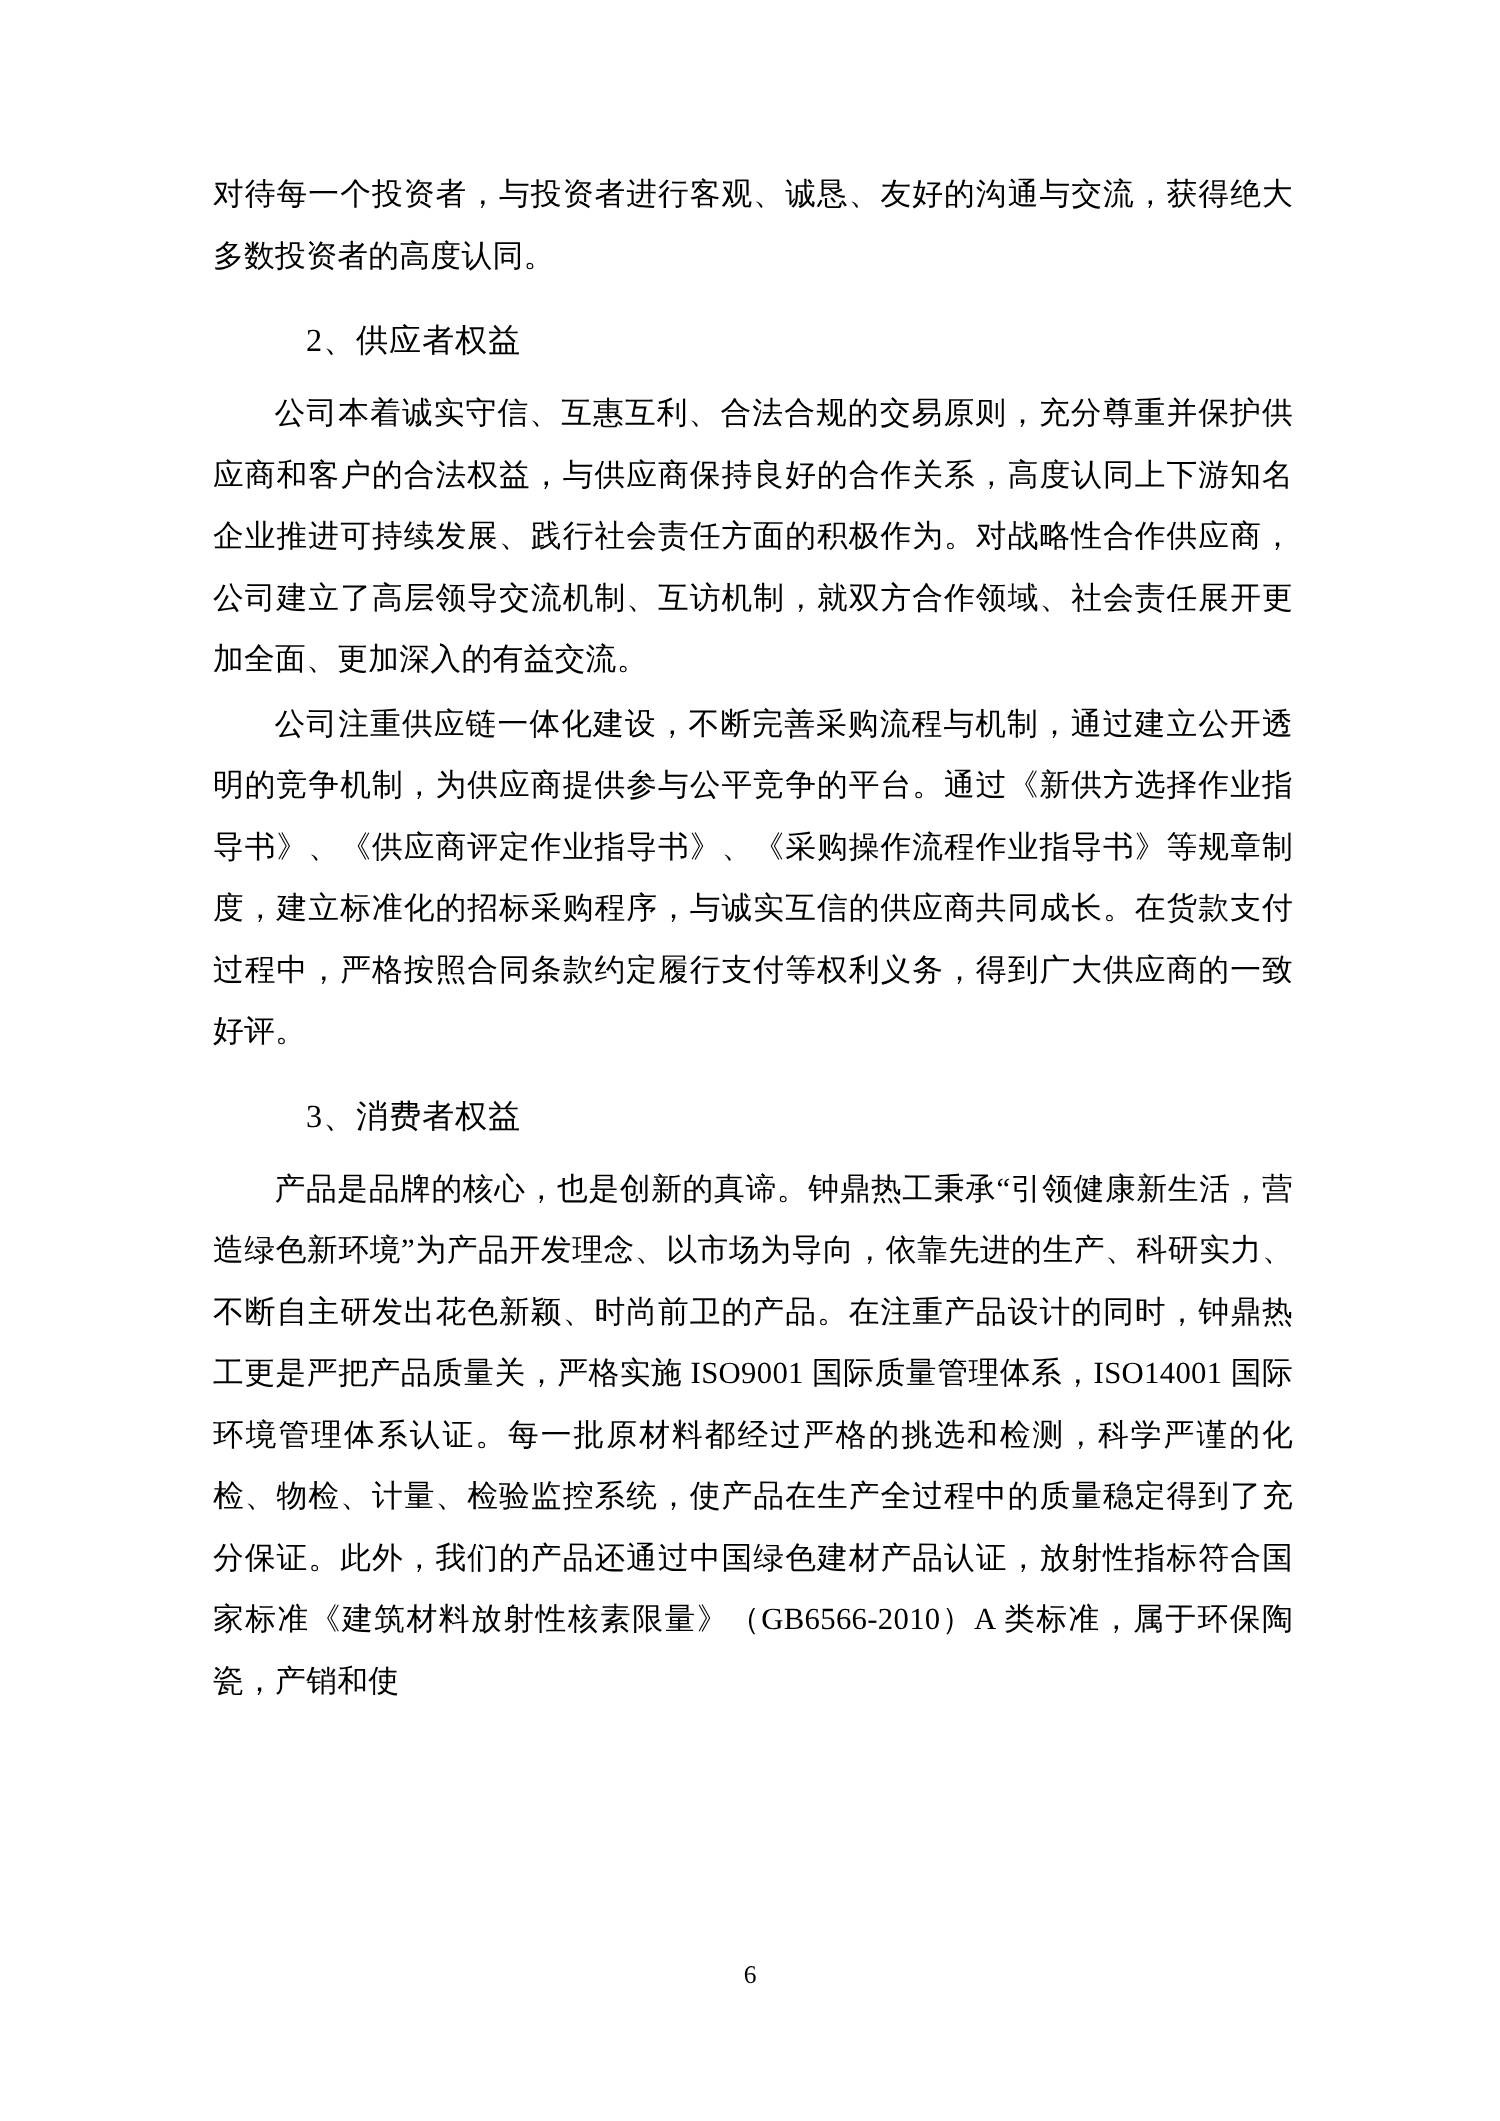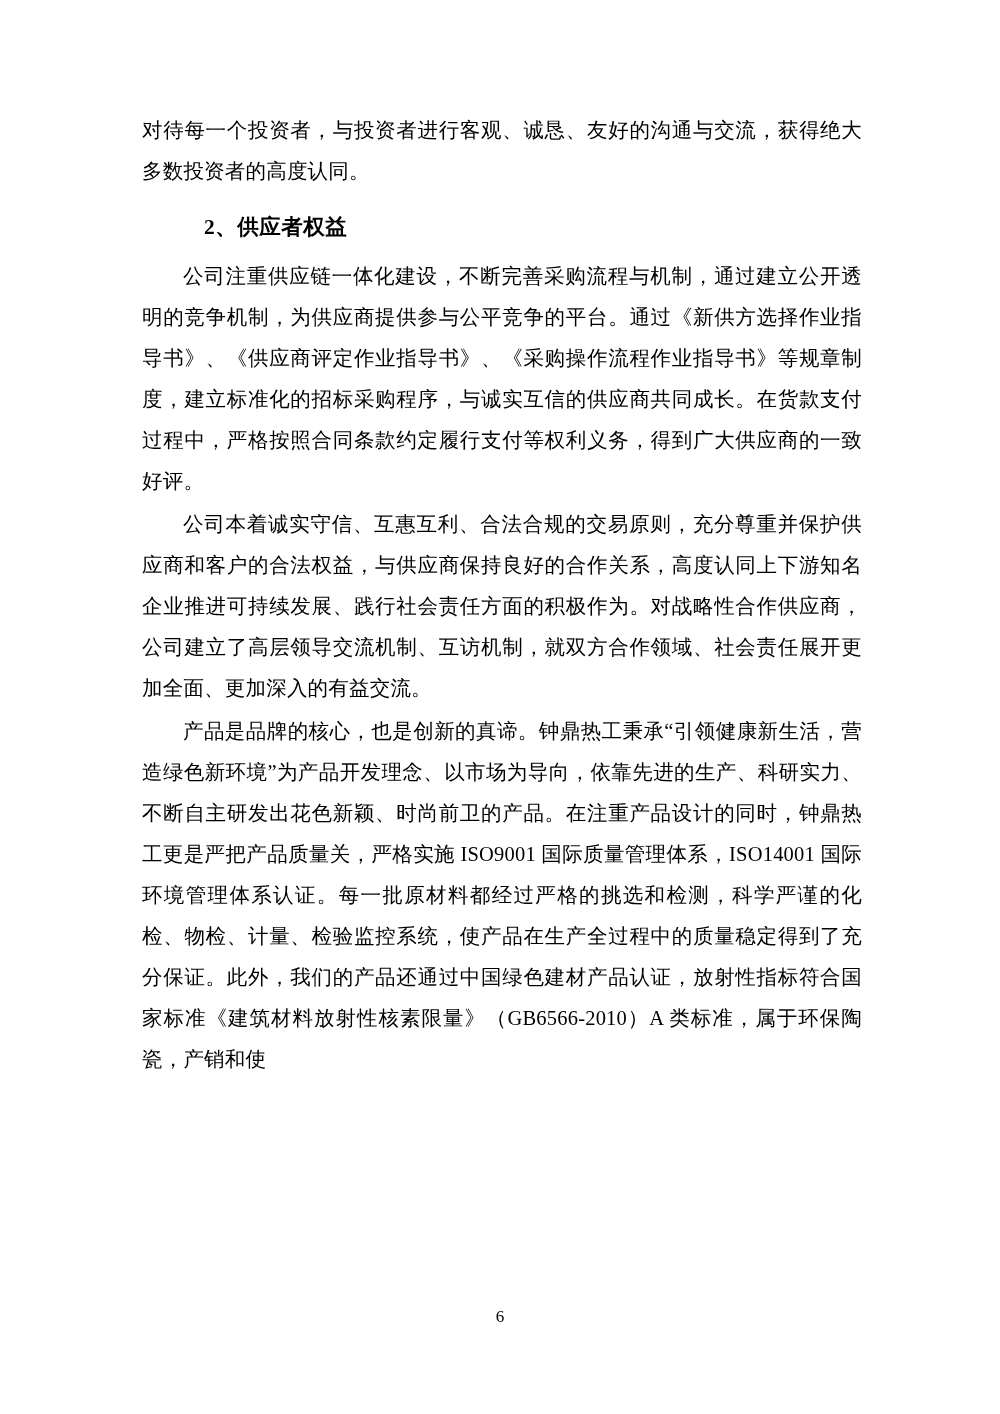--- a/index.html
+++ b/index.html
@@ -35,21 +35,21 @@
     text-justify: inter-ideograph;
     letter-spacing: 0.2px;
   }
   p.indent {
     text-indent: 41px;
   }
   h2.heading {
     margin: 16px 0 10px 0;
     font-size: 21.5px;
     line-height: 38px;
-    font-weight: bold;
+    font-weight: normal;
     text-indent: 62px;
     letter-spacing: 0.5px;
   }
   .page-number {
     position: absolute;
     left: 0;
     top: 1307px;
     width: 1000px;
     text-align: center;
     font-size: 17px;
@@ -59,25 +59,26 @@
 </head>
 <body>
 
 <div class="page">
   <div class="doc-body">
 
     <p class="para">对待每一个投资者，与投资者进行客观、诚恳、友好的沟通与交流，获得绝大多数投资者的高度认同。</p>
 
     <h2 class="heading">2、供应者权益</h2>
 
+    <p class="para indent">公司本着诚实守信、互惠互利、合法合规的交易原则，充分尊重并保护供应商和客户的合法权益，与供应商保持良好的合作关系，高度认同上下游知名企业推进可持续发展、践行社会责任方面的积极作为。对战略性合作供应商，公司建立了高层领导交流机制、互访机制，就双方合作领域、社会责任展开更加全面、更加深入的有益交流。</p>
+
     <p class="para indent">公司注重供应链一体化建设，不断完善采购流程与机制，通过建立公开透明的竞争机制，为供应商提供参与公平竞争的平台。通过《新供方选择作业指导书》、《供应商评定作业指导书》、《采购操作流程作业指导书》等规章制度，建立标准化的招标采购程序，与诚实互信的供应商共同成长。在货款支付过程中，严格按照合同条款约定履行支付等权利义务，得到广大供应商的一致好评。</p>
 
-    <p class="para indent">公司本着诚实守信、互惠互利、合法合规的交易原则，充分尊重并保护供应商和客户的合法权益，与供应商保持良好的合作关系，高度认同上下游知名企业推进可持续发展、践行社会责任方面的积极作为。对战略性合作供应商，公司建立了高层领导交流机制、互访机制，就双方合作领域、社会责任展开更加全面、更加深入的有益交流。</p>
 
-
+    <h2 class="heading">3、消费者权益</h2>
 
 
     <p class="para indent">产品是品牌的核心，也是创新的真谛。钟鼎热工秉承“引领健康新生活，营造绿色新环境”为产品开发理念、以市场为导向，依靠先进的生产、科研实力、不断自主研发出花色新颖、时尚前卫的产品。在注重产品设计的同时，钟鼎热工更是严把产品质量关，严格实施 ISO9001 国际质量管理体系，ISO14001 国际环境管理体系认证。每一批原材料都经过严格的挑选和检测，科学严谨的化检、物检、计量、检验监控系统，使产品在生产全过程中的质量稳定得到了充分保证。此外，我们的产品还通过中国绿色建材产品认证，放射性指标符合国家标准《建筑材料放射性核素限量》（GB6566-2010）A 类标准，属于环保陶瓷，产销和使</p>
 
   </div>
 </div>
 
 <div class="page-number">6</div>
 
 </body></html>

